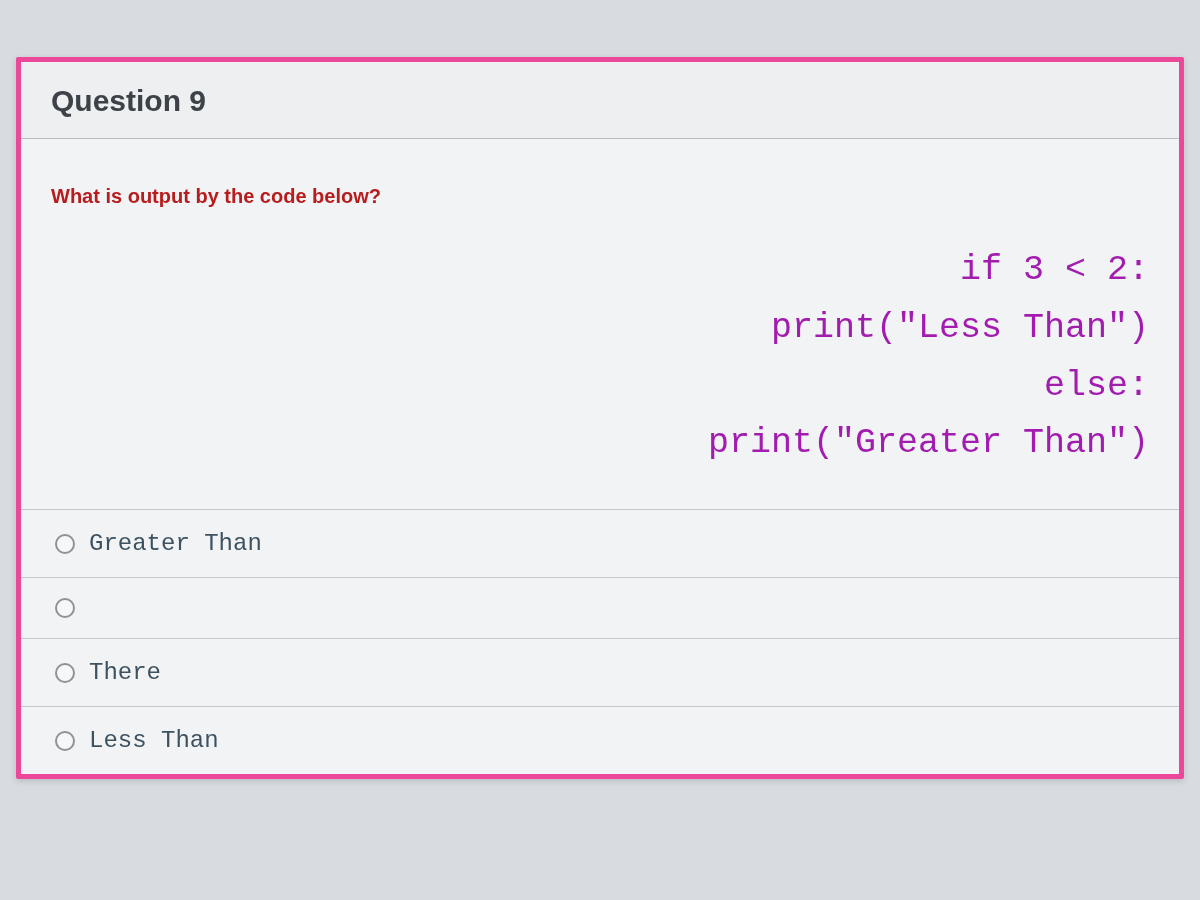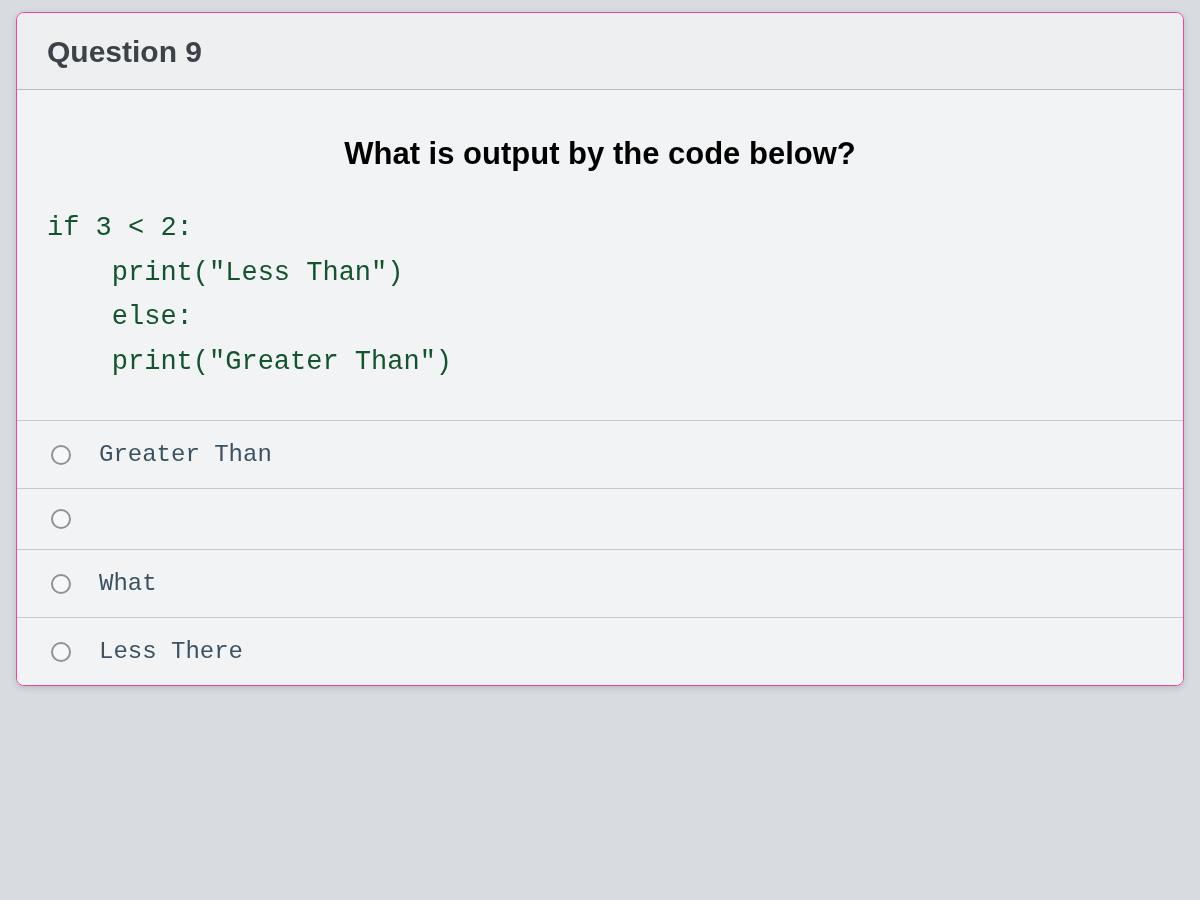--- a/index.html
+++ b/index.html
@@ -10,61 +10,62 @@
     body {
       background: #d8dce0;
       font-family: "Helvetica Neue", Helvetica, Arial, sans-serif;
       width: 1200px;
       height: 900px;
       padding: 12px 16px;
       color: #3a3f44;
     }
     .question-card {
       background: #eef0f2;
-      border: 1px solid #ec4899;
-      border-radius: 8px;
+      border: 5px solid #ec4899;
+      border-radius: 2px;
       box-shadow: 0 2px 6px rgba(0,0,0,0.15);
       overflow: hidden;
+      margin-top: 45px;
     }
     .question-header {
       padding: 22px 30px 20px 30px;
       border-bottom: 1px solid #b8bcc0;
       background: #edeff1;
     }
     .question-title {
       font-size: 30px;
       font-weight: 700;
       color: #3c4247;
     }
     .question-body {
       padding: 46px 30px 28px 30px;
       background: #f2f3f5;
     }
     .prompt-text {
-      font-size: 31px;
+      font-size: 20px;
       font-weight: 700;
-      color: #000000;
+      color: #b91c1c;
       margin-bottom: 34px;
-      text-align: center;
     }
     .code-block {
       font-family: "Courier New", Courier, monospace;
-      font-size: 27px;
-      color: #14532d;
+      font-size: 35px;
+      color: #a21caf;
       line-height: 1.65;
       white-space: pre;
       margin-bottom: 8px;
+      text-align: right;
     }
     .answers {
       border-top: 1px solid #c5c9cd;
     }
     .answer-row {
       display: flex;
       align-items: center;
-      gap: 28px;
+      gap: 14px;
       padding: 20px 30px 20px 34px;
       border-bottom: 1px solid #c5c9cd;
       background: #f2f3f5;
       cursor: pointer;
     }
     .answer-row:last-child {
       border-bottom: none;
     }
     .radio {
       width: 20px;
@@ -109,23 +110,23 @@
       <span class="answer-text mono">Greater Than</span>
     </label>
 
 
     <label class="answer-row">
       <span class="radio"></span>
     </label>
 
     <label class="answer-row">
       <span class="radio"></span>
-      <span class="answer-text mono">What</span>
+      <span class="answer-text mono">There</span>
     </label>
 
     <label class="answer-row">
       <span class="radio"></span>
-      <span class="answer-text mono">Less There</span>
+      <span class="answer-text mono">Less Than</span>
     </label>
 
   </div>
 
 </div>
 
 </body></html>

